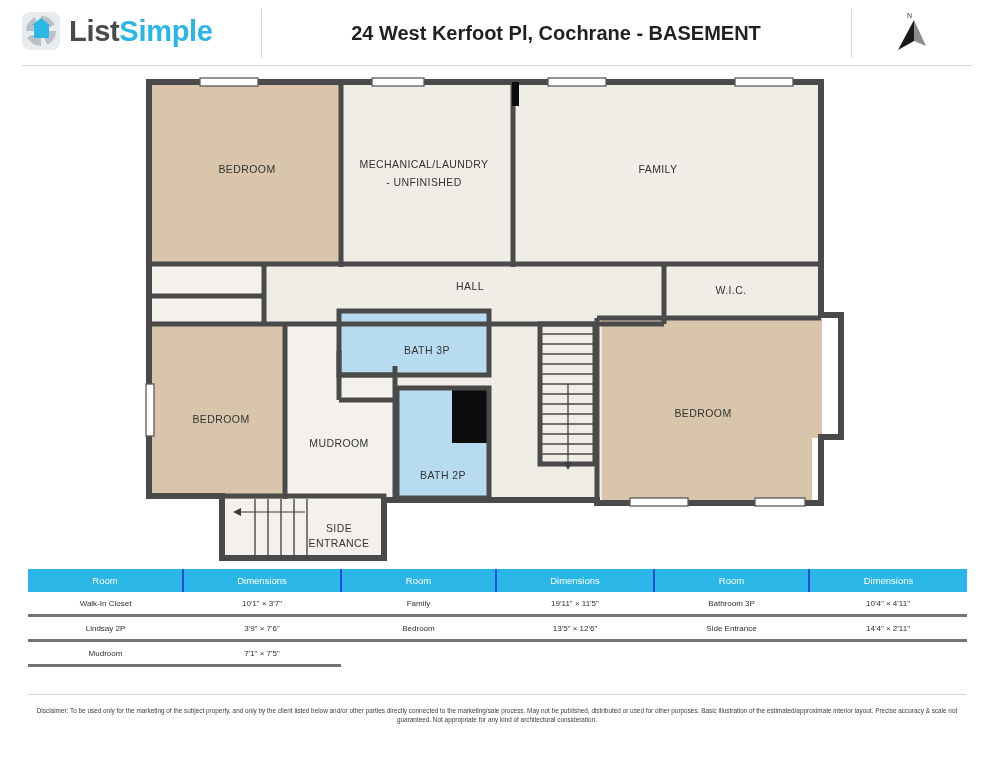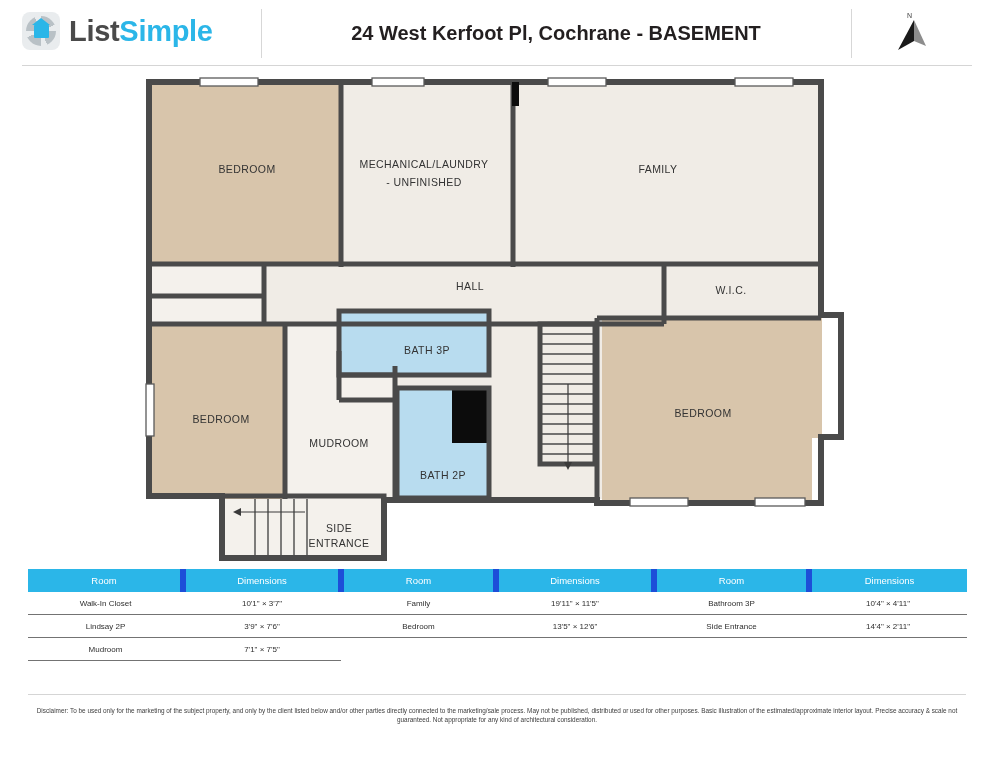--- a/index.html
+++ b/index.html
@@ -142,29 +142,29 @@
     width: 938px;
     table-layout: fixed;
   }
   table.rooms th {
     background: #2bb6e8;
     color: #ffffff;
     font-size: 9.5px;
     font-weight: normal;
     height: 21px;
     text-align: center;
-    border-right: 6px solid #1d4ed8;
+    border-right: 2px solid #1d4ed8;
   }
   table.rooms th:last-child { border-right: none; }
   table.rooms td {
     font-size: 8px;
     height: 20px;
     text-align: center;
     color: #2e2e2e;
-    border-bottom: 1px solid #737373;
+    border-bottom: 3px solid #737373;
   }
   table.rooms td.empty { border-bottom: none; }
   .col-room { width: 155px; }
   .col-dim  { width: 158px; }
 
   
   .footer-rule {
     position: absolute;
     left: 28px; top: 694px;
     width: 938px; height: 1px;

